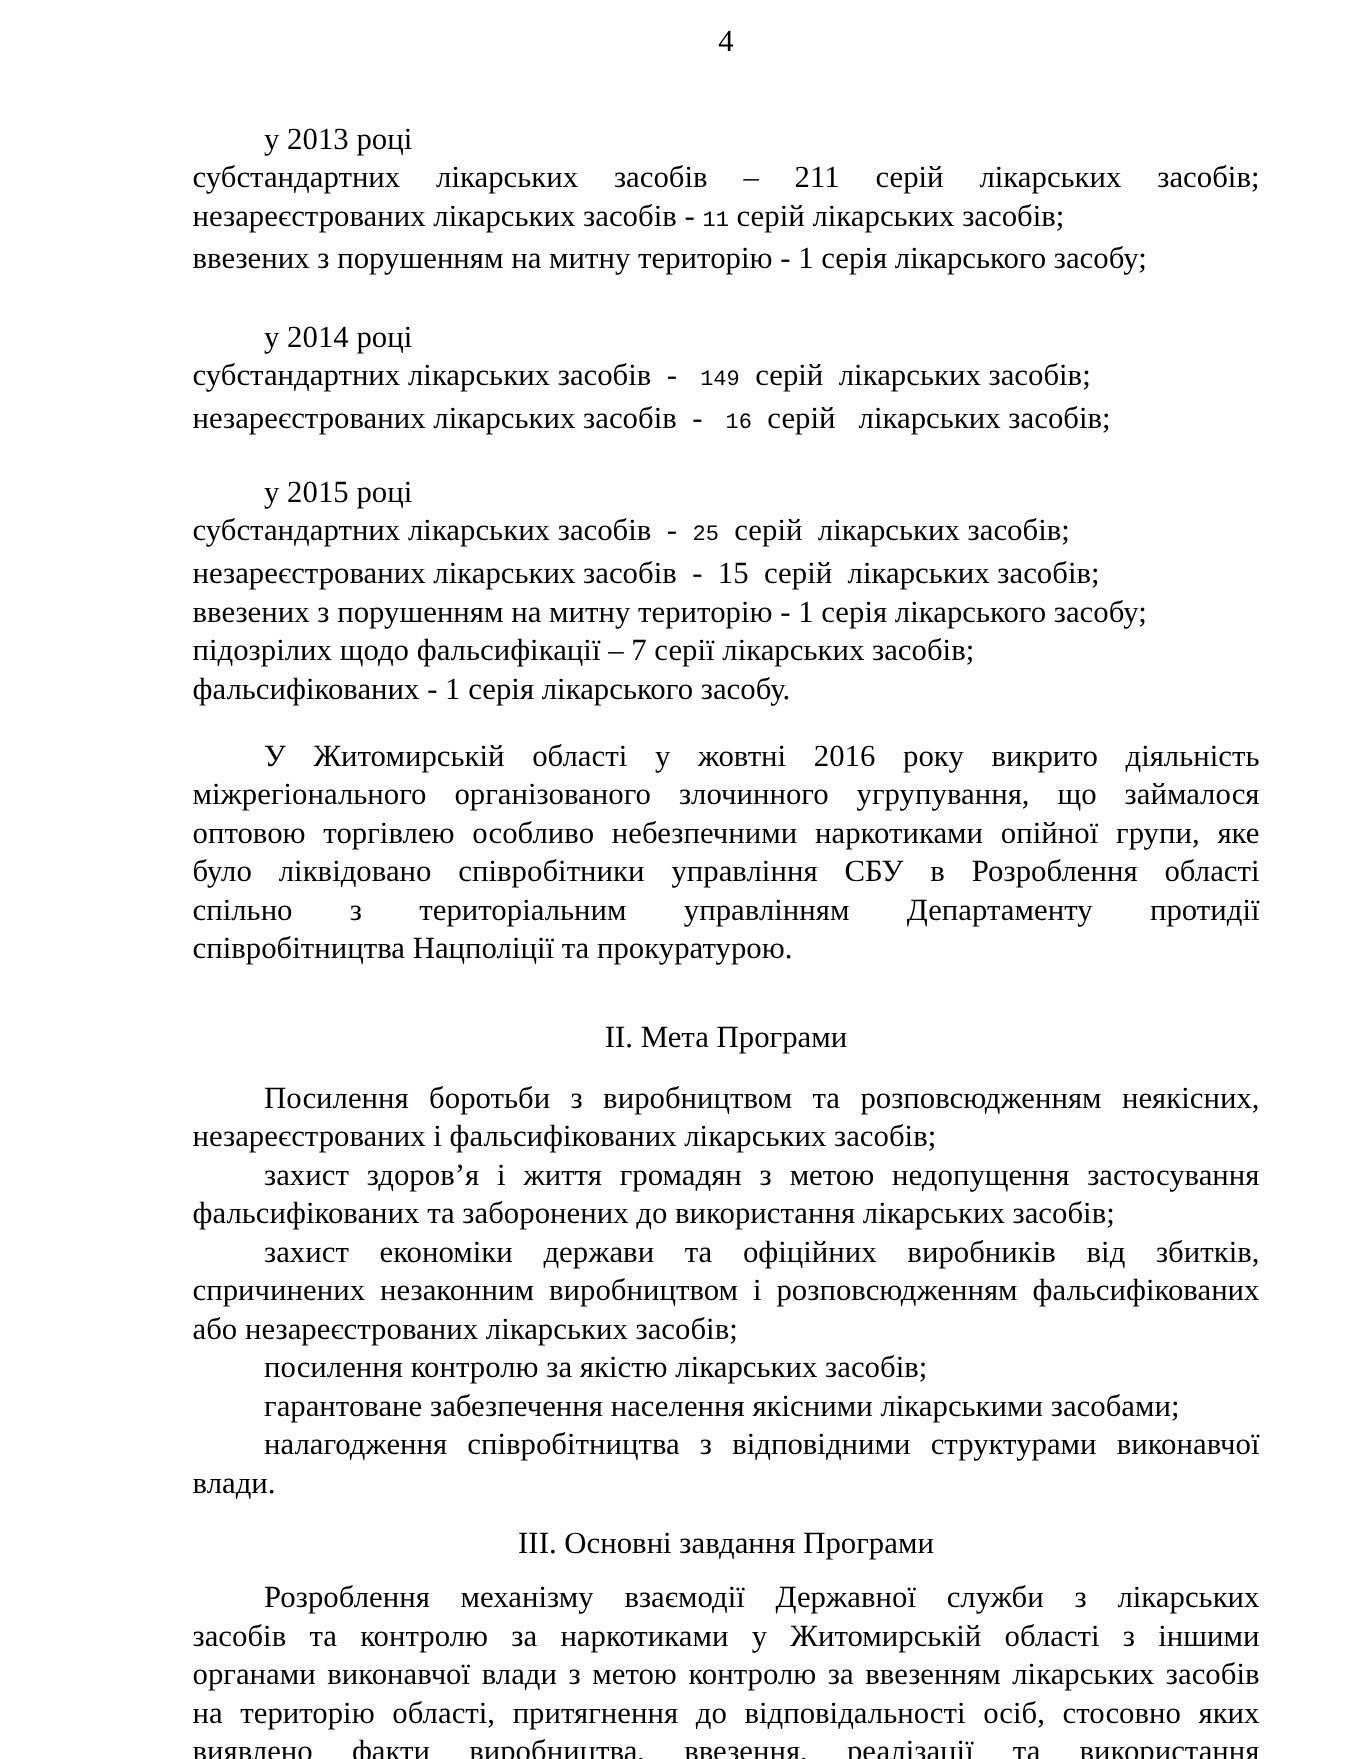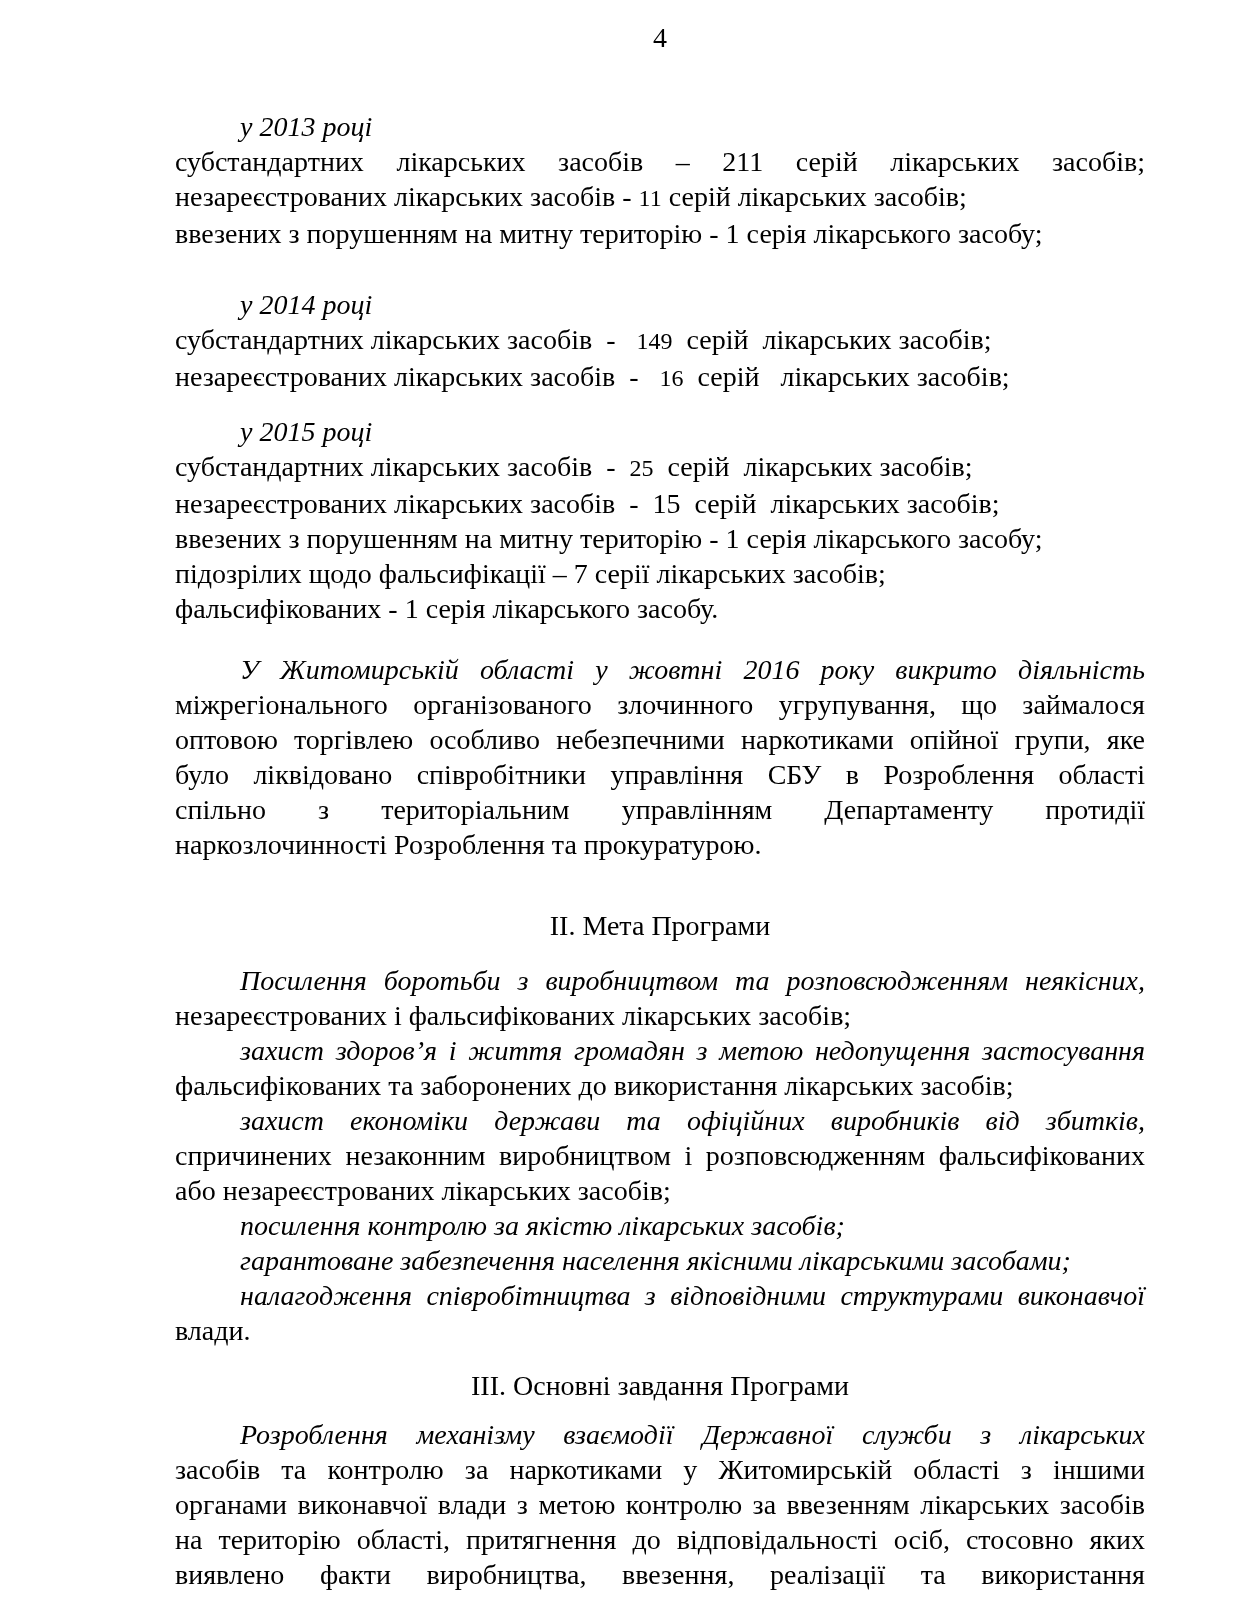--- a/index.html
+++ b/index.html
@@ -30,33 +30,32 @@
   .ln.j {
     white-space: normal;
     text-align: justify;
     text-align-last: justify;
   }
   .ln.pre {
     white-space: pre;
   }
   .ind {
     padding-left: 65px;
-    font-style: italic;
   }
   .block-2014 { margin-top: 36px; }
-  .block-2015 { margin-top: 18px; }
+  .block-2015 { margin-top: 28px; }
   .incident   { margin-top: 26px; }
   .heading {
     text-align: center;
   }
   .heading-2 { margin-top: 46px; margin-bottom: 20px; }
   .heading-3 { margin-top: 20px;  margin-bottom: 14px; }
   .num-sans {
-    font-family: Liberation Serif, serif;
-    font-size: 24px;
+    font-family: Liberation Mono, monospace;
+    font-size: 20px;
   }
 </style>
 </head>
 <body>
 
 <div class="page">
 
   <div class="page-number">4</div>
 
   <div class="block-2013">
@@ -80,21 +79,21 @@
     <div class="ln">підозрілих щодо фальсифікації – 7 серії лікарських засобів;</div>
     <div class="ln">фальсифікованих - 1 серія лікарського засобу.</div>
   </div>
 
   <div class="incident">
     <div class="ln j ind">У Житомирській області у жовтні 2016 року  викрито діяльність</div>
     <div class="ln j">міжрегіонального організованого злочинного угрупування, що займалося</div>
     <div class="ln j">оптовою торгівлею особливо небезпечними наркотиками опійної групи,  яке</div>
     <div class="ln j">було ліквідовано співробітники управління СБУ в Розроблення області</div>
     <div class="ln j">спільно з територіальним управлінням Департаменту протидії</div>
-    <div class="ln">наркозлочинності Розроблення та прокуратурою.</div>
+    <div class="ln">співробітництва Нацполіції та прокуратурою.</div>
   </div>
 
   <div class="heading heading-2">ІІ. Мета Програми</div>
 
   <div>
     <div class="ln j ind">Посилення боротьби з виробництвом та розповсюдженням неякісних,</div>
     <div class="ln">незареєстрованих і фальсифікованих лікарських засобів;</div>
     <div class="ln j ind">захист здоров’я і життя громадян з метою недопущення застосування</div>
     <div class="ln">фальсифікованих та заборонених до використання лікарських засобів;</div>
     <div class="ln j ind">захист економіки держави та офіційних виробників від збитків,</div>

